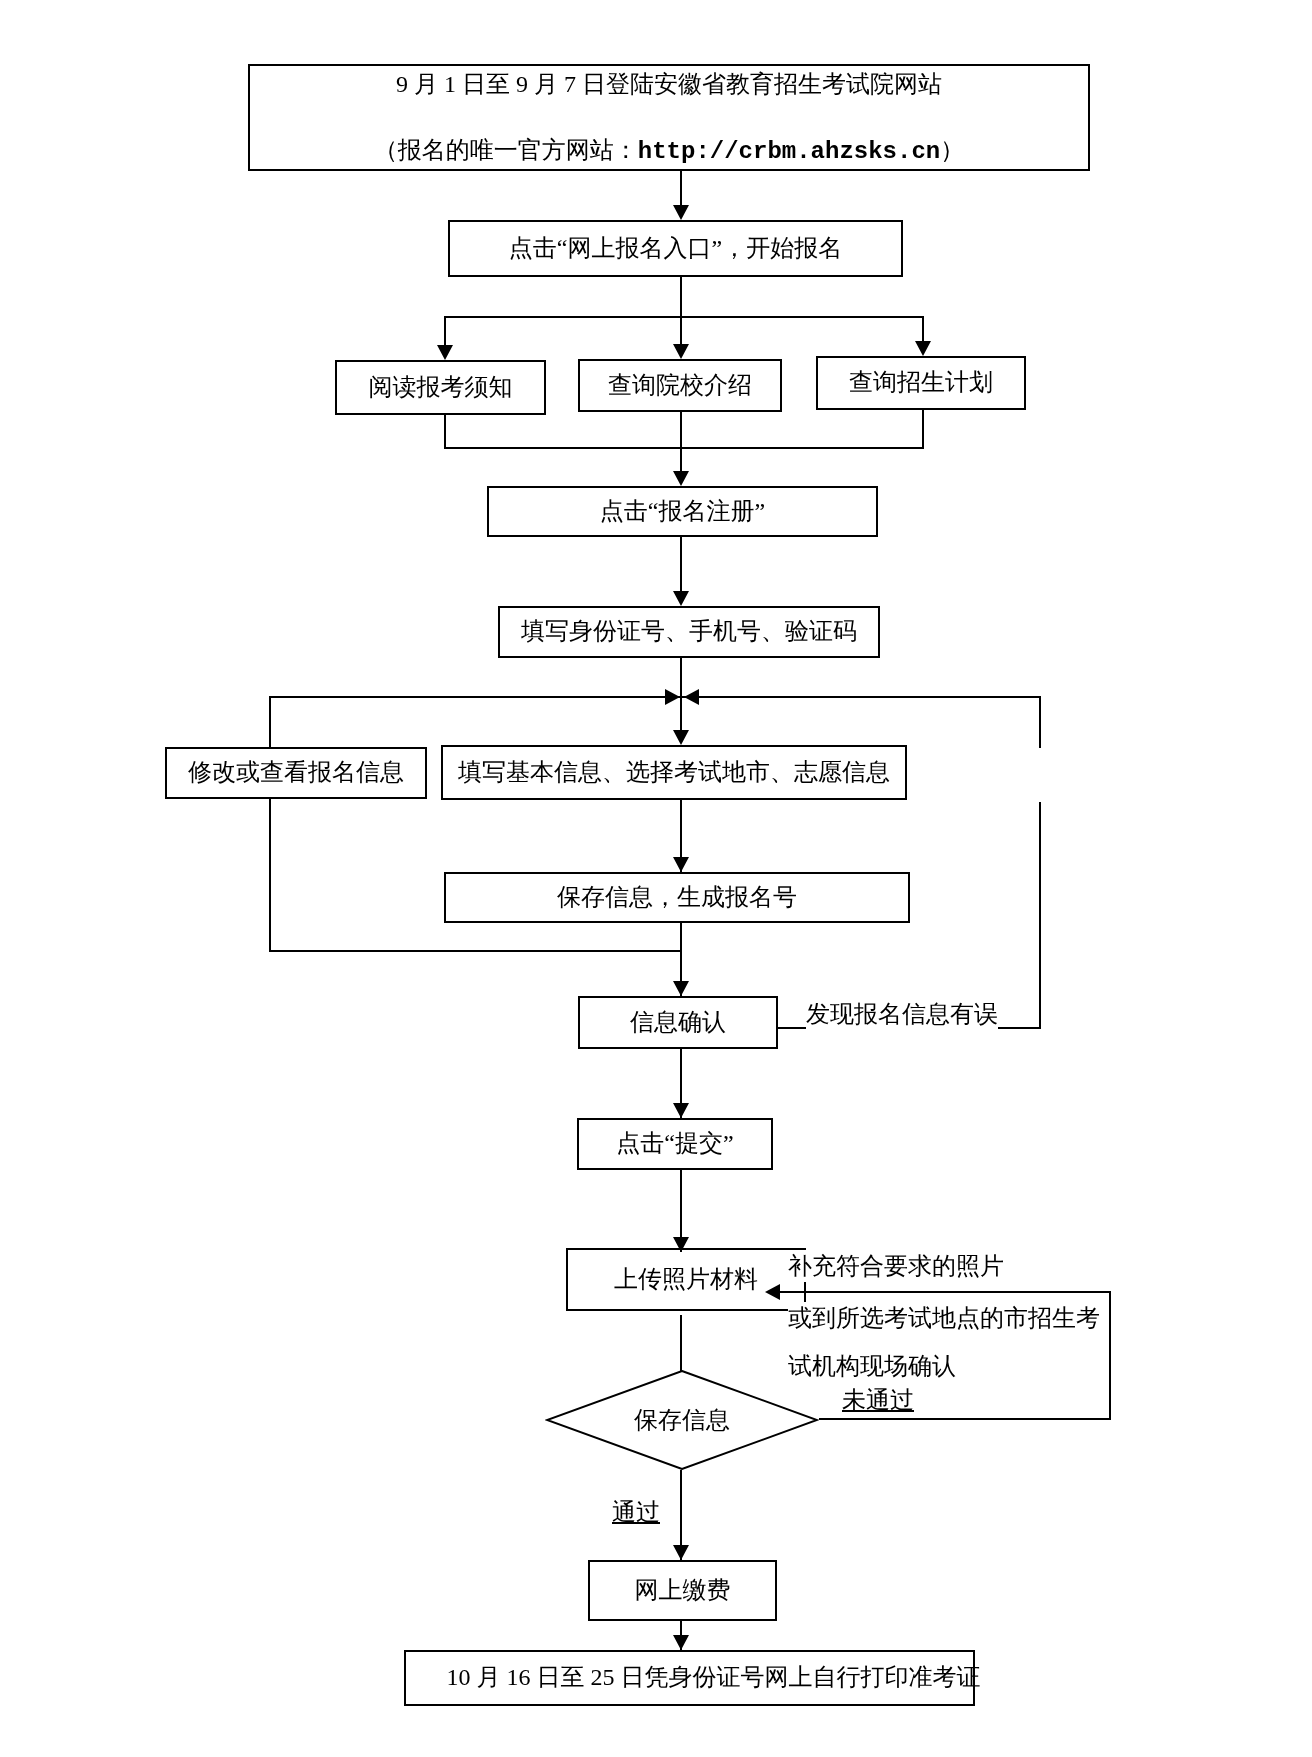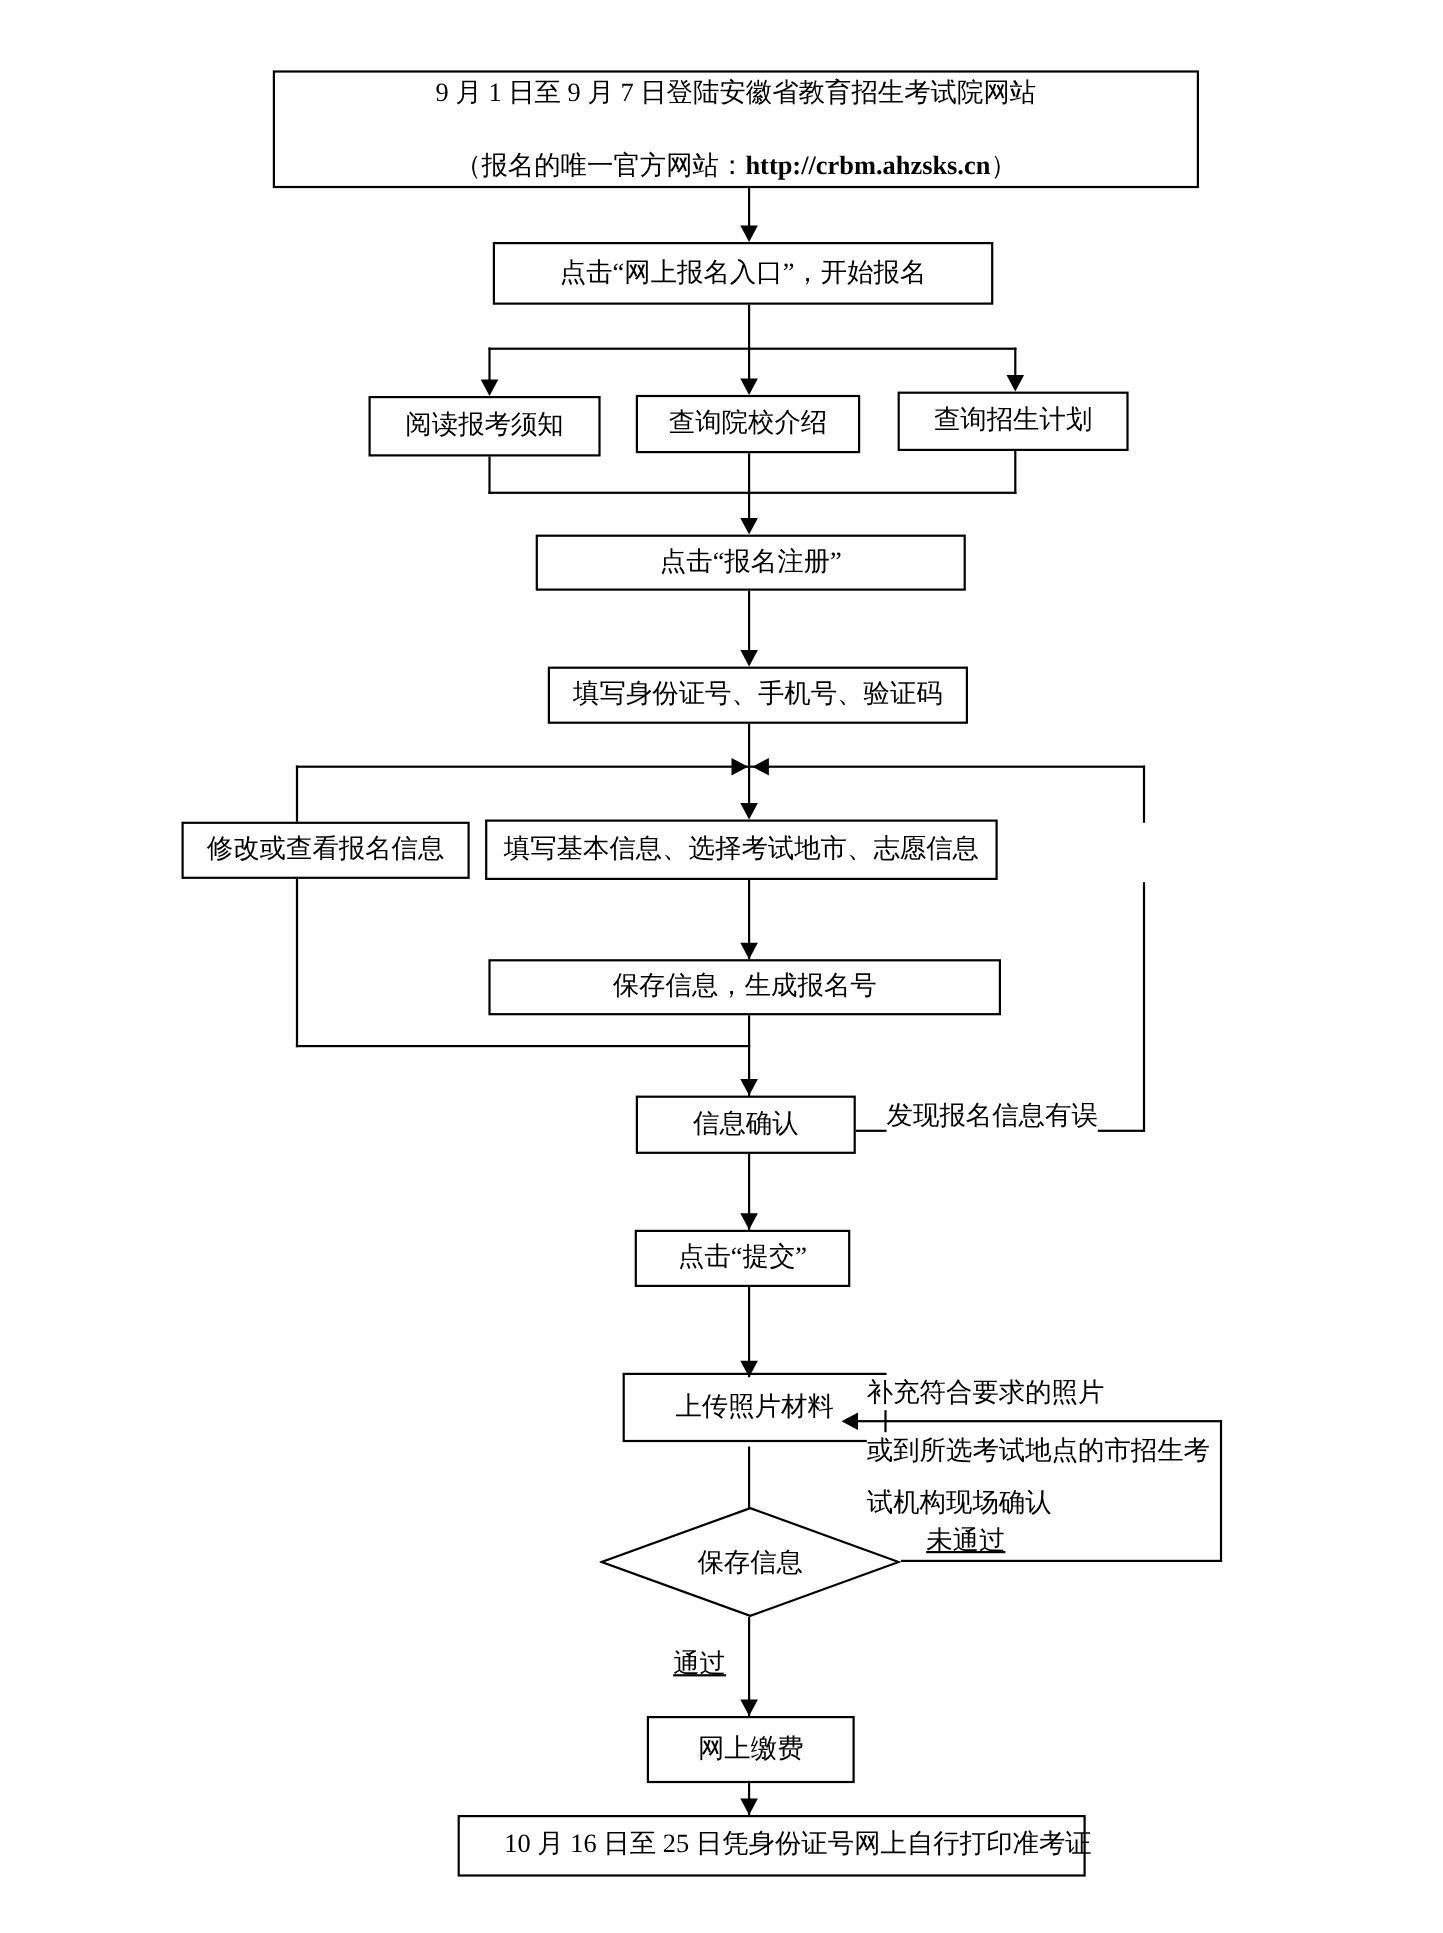--- a/index.html
+++ b/index.html
@@ -71,21 +71,21 @@
     left: 545px; top: 1370px;
     width: 274px; height: 100px;
   }
   .diamond-wrap svg { position: absolute; left: 0; top: 0; }
   .diamond-label {
     position: absolute;
     left: 0; top: 0; width: 274px; height: 100px;
     display: flex; align-items: center; justify-content: center;
     font-size: 24px;
   }
-  b { font-family: Liberation Serif, serif; }
+  b { font-family: Liberation Mono, monospace; }
 </style>
 </head>
 <body>
 
 <div id="canvas">
 
   <div class="node big" style="left:248px; top:64px; width:842px; height:107px;">
     <div>9 月 1 日至 9 月 7 日登陆安徽省教育招生考试院网站</div>
     <div>
       <span>（报名的唯一官方网站：</span><b>http://crbm.ahzsks.cn</b><span>）</span>
@@ -145,21 +145,21 @@
     <svg width="274" height="100" viewBox="0 0 274 100">
       <polygon points="137,1 272,50 137,99 2,50" fill="#ffffff" stroke="#000000" stroke-width="2"></polygon>
     </svg>
     <div class="diamond-label">保存信息</div>
   </div>
 
   <div class="node" style="left:588px; top:1560px; width:189px; height:61px;">
     <span>网上缴费</span>
   </div>
 
-  <div class="node" style="left:416px; top:1650px; width:571px; height:56px;padding-left:48px;">
+  <div class="node" style="left:404px; top:1650px; width:571px; height:56px;padding-left:48px;">
     <span>10 月 16 日至 25 日凭身份证号网上自行打印准考证</span>
   </div>
 
   <div class="vline" style="left:680px; top:171px; height:35px;"></div>
   <div class="arr-d" style="left:673px; top:205px;"></div>
 
   <div class="vline" style="left:680px; top:277px; height:41px;"></div>
   <div class="hline" style="left:444px; top:316px; width:480px;"></div>
 
   <div class="vline" style="left:444px; top:316px; height:30px;"></div>

